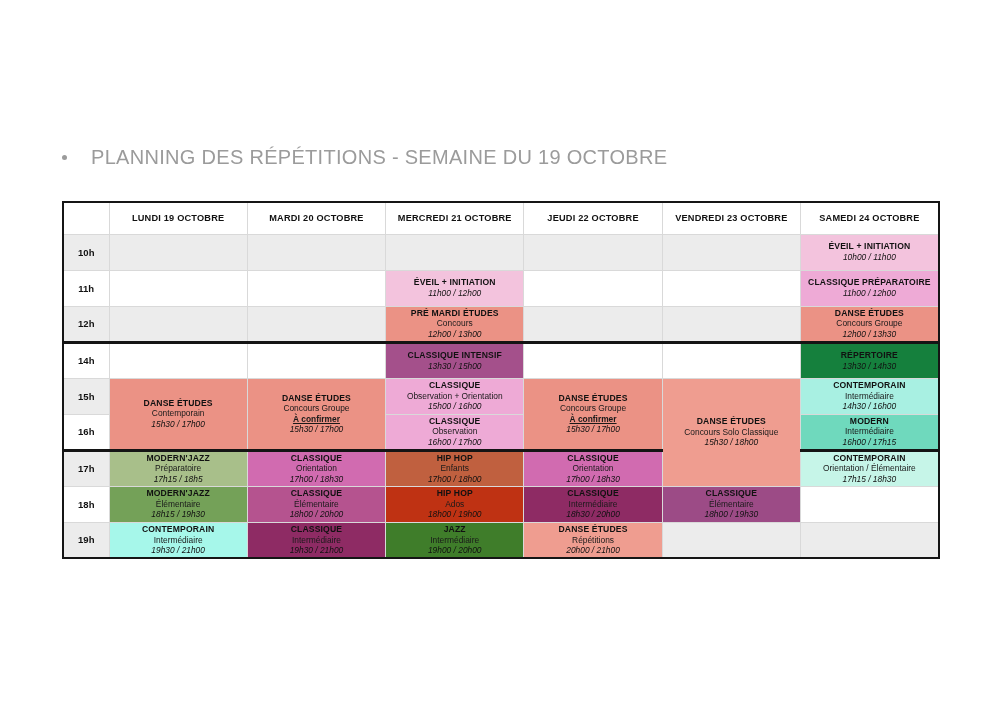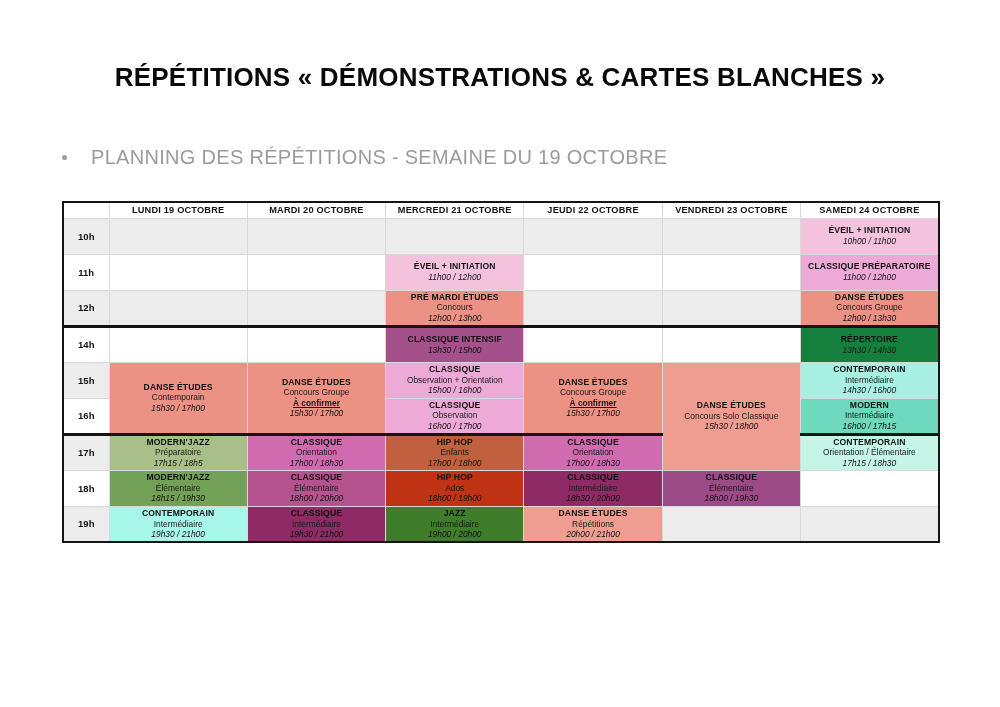--- a/index.html
+++ b/index.html
@@ -51,21 +51,21 @@
     border:1px solid #d9d9d9;
     padding:0;
     vertical-align:middle;
     text-align:center;
     box-sizing:border-box;
   }
   
   table.sched{border:2px solid #151515;}
 
   thead th{
-    height:16px;
+    height:32px;
     background:#ffffff;
     font-size:9.2px;font-weight:bold;color:#111;
     letter-spacing:.2px;white-space:nowrap;
   }
   thead th.corner{background:#ffffff;}
 
   td.hourlabel{
     font-size:9.5px;font-weight:bold;color:#111;
     background:#ffffff;
   }
@@ -91,21 +91,20 @@
   .ev .n{font-size:8.6px;font-weight:bold;color:#111;letter-spacing:.15px;white-space:nowrap;}
   .ev .s{font-size:8.4px;font-weight:400;color:#1a1a1a;white-space:nowrap;}
   .ev .s.u{font-weight:bold;text-decoration:underline;}
   .ev .t{font-size:8.4px;font-style:italic;color:#111;white-space:nowrap;}
 </style>
 </head>
 <body>
 
 <div class="page">
 
-  <div class="title">RÉPÉTITIONS « DÉMONSTRATIONS &amp; CARTES BLANCHES »</div>
 
   <div class="subtitle-row">
     <span class="bullet"></span>
     <span class="subtitle">PLANNING DES RÉPÉTITIONS - SEMAINE DU 19 OCTOBRE</span>
   </div>
 
   <div class="table-wrap">
     <table class="sched">
       <colgroup>
         <col class="hour">

